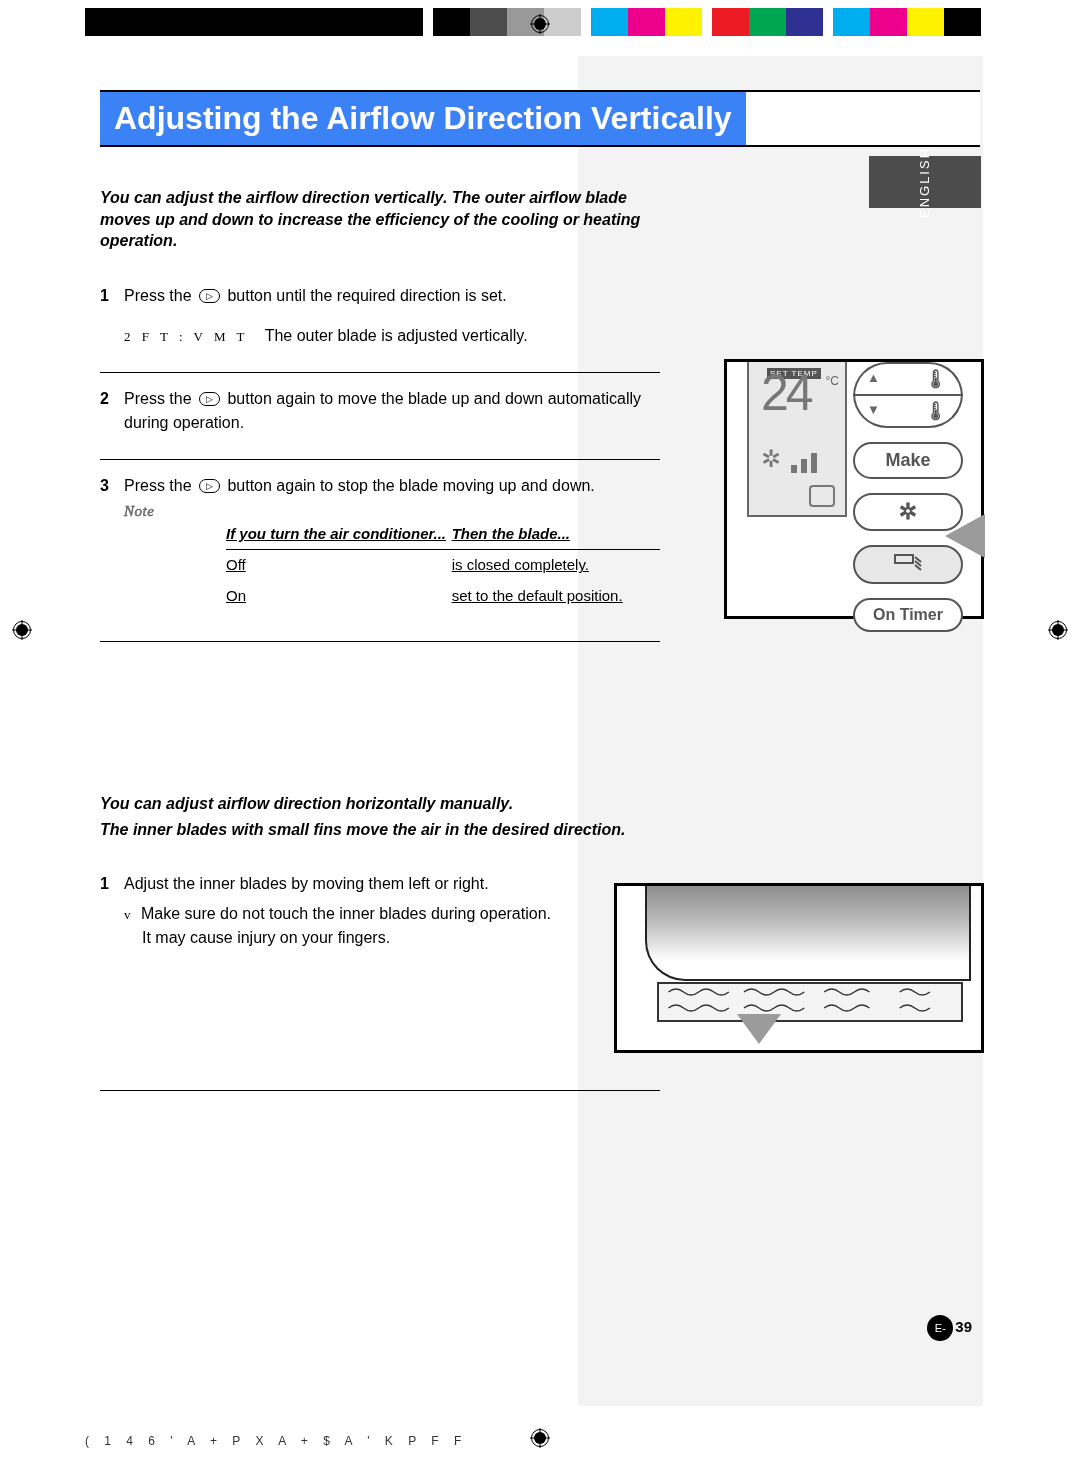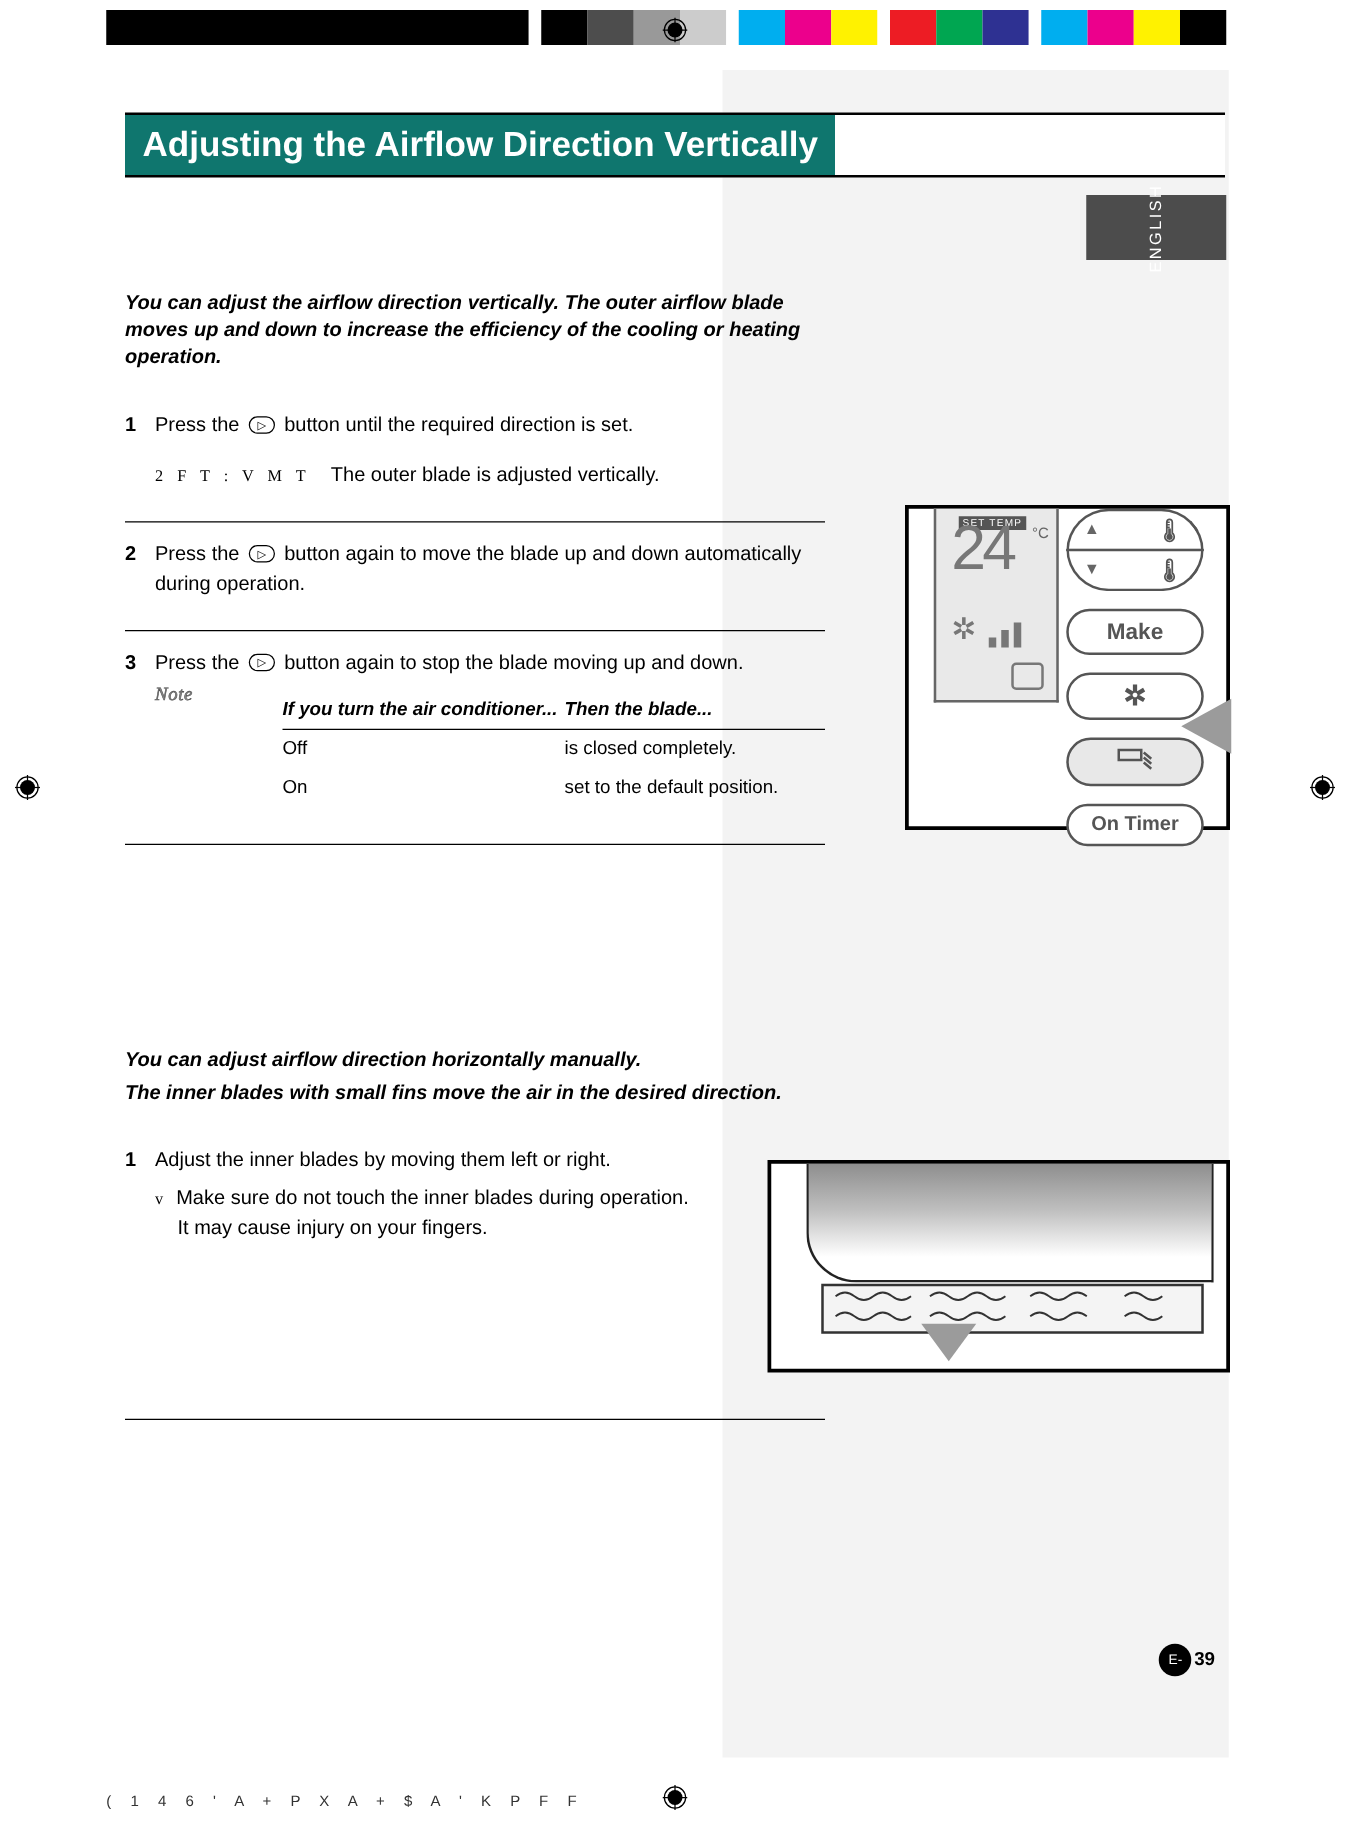--- a/index.html
+++ b/index.html
@@ -63,24 +63,24 @@
   }
   .heading-bar {
     position: relative;
     z-index: 2;
     border-top: 2px solid #000;
     border-bottom: 2px solid #000;
     background: #fff;
     margin-bottom: 24px;
   }
   .heading-bar .black {
-    background: #0f766e;
+    background: #3b82f6;
     color: #fff;
     font-weight: 700;
-    font-size: 28px;
+    font-size: 32px;
     padding: 8px 14px;
     display: inline-block;
   }
   .intro {
     font-style: italic;
     font-weight: 700;
     font-size: 16px;
     line-height: 1.35;
     max-width: 560px;
     margin: 0 0 18px 0;
@@ -123,21 +123,22 @@
     letter-spacing: 0.5px;
     margin-right: 18px;
     width: 56px;
     display: inline-block;
     flex: none;
   }
   .note-table {
     width: 100%;
     border-collapse: collapse;
     font-size: 15px;
-    margin-top: 8px;
+    margin-top: 19px;
+    text-decoration: underline;
   }
   .note-table th {
     text-align: left;
     font-style: italic;
     font-weight: 700;
     border-bottom: 1px solid #000;
     padding: 4px 0;
   }
   .note-table td { padding: 4px 0; }
   .note-wrap { display: flex; margin-top: 2px; gap: 28px; }
@@ -289,21 +290,21 @@
   <span>ENGLISH</span>
 </div>
 
 <div class="page">
 
   <div class="heading-bar">
     <span class="black">Adjusting the Airflow Direction Vertically</span>
   </div>
 
   <div class="content-row" style="position:relative; min-height:470px;">
-    <p class="intro" style="margin-top:90px">You can adjust the airflow direction vertically. The outer airflow blade moves up and down to increase the efficiency of the cooling or heating operation.</p>
+    <p class="intro" style="margin-top:40px">You can adjust the airflow direction vertically. The outer airflow blade moves up and down to increase the efficiency of the cooling or heating operation.</p>
 
     <div class="steps">
       <div class="step">
         <div class="step-num">1</div>
         <div class="step-body">
           <span>Press the </span><span class="pill">▷</span><span> button until the required direction is set.</span>
           <div class="result-line">
             <span class="result-label">2 F T : V M T</span>
             <span>The outer blade is adjusted vertically.</span>
           </div>

